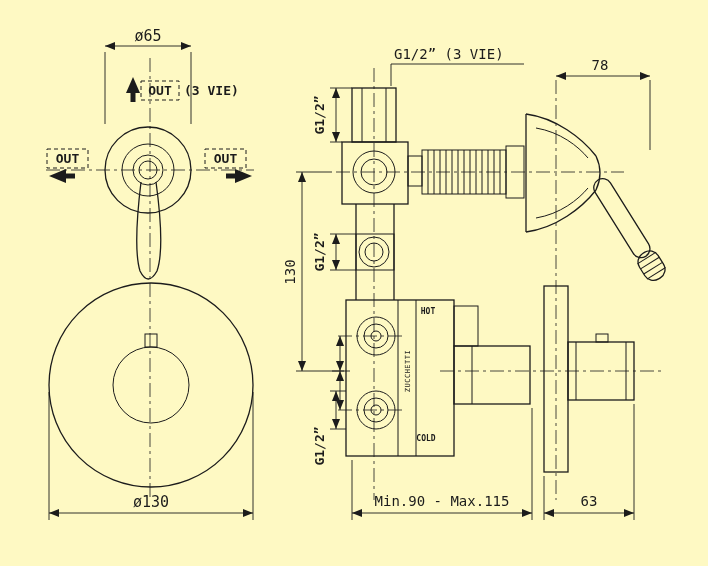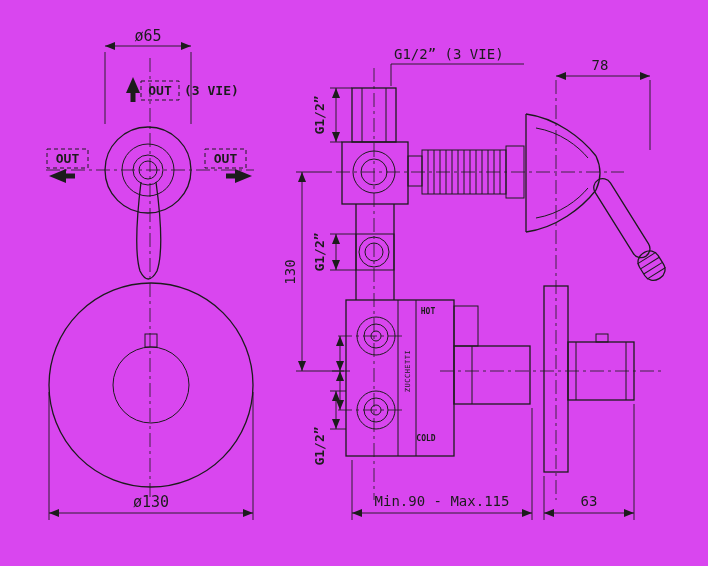--- a/index.html
+++ b/index.html
@@ -1,20 +1,20 @@
 <!DOCTYPE html>
 <html><head>
 <meta charset="utf-8">
 <style>
   html, body { margin: 0; padding: 0; background: #ffffff; }
   .drawing {
     position: relative;
     width: 708px;
     height: 566px;
-    background: #d946ef;
+    background: #fef9c3;
     overflow: hidden;
     text-decoration: underline;
   }
   svg { display: block; }
   svg text {
     font-family: "DejaVu Sans Mono", "Liberation Mono", monospace;
     fill: #1c1c1c;
     stroke: none;
   }
   .t15 { font-size: 15px; }

